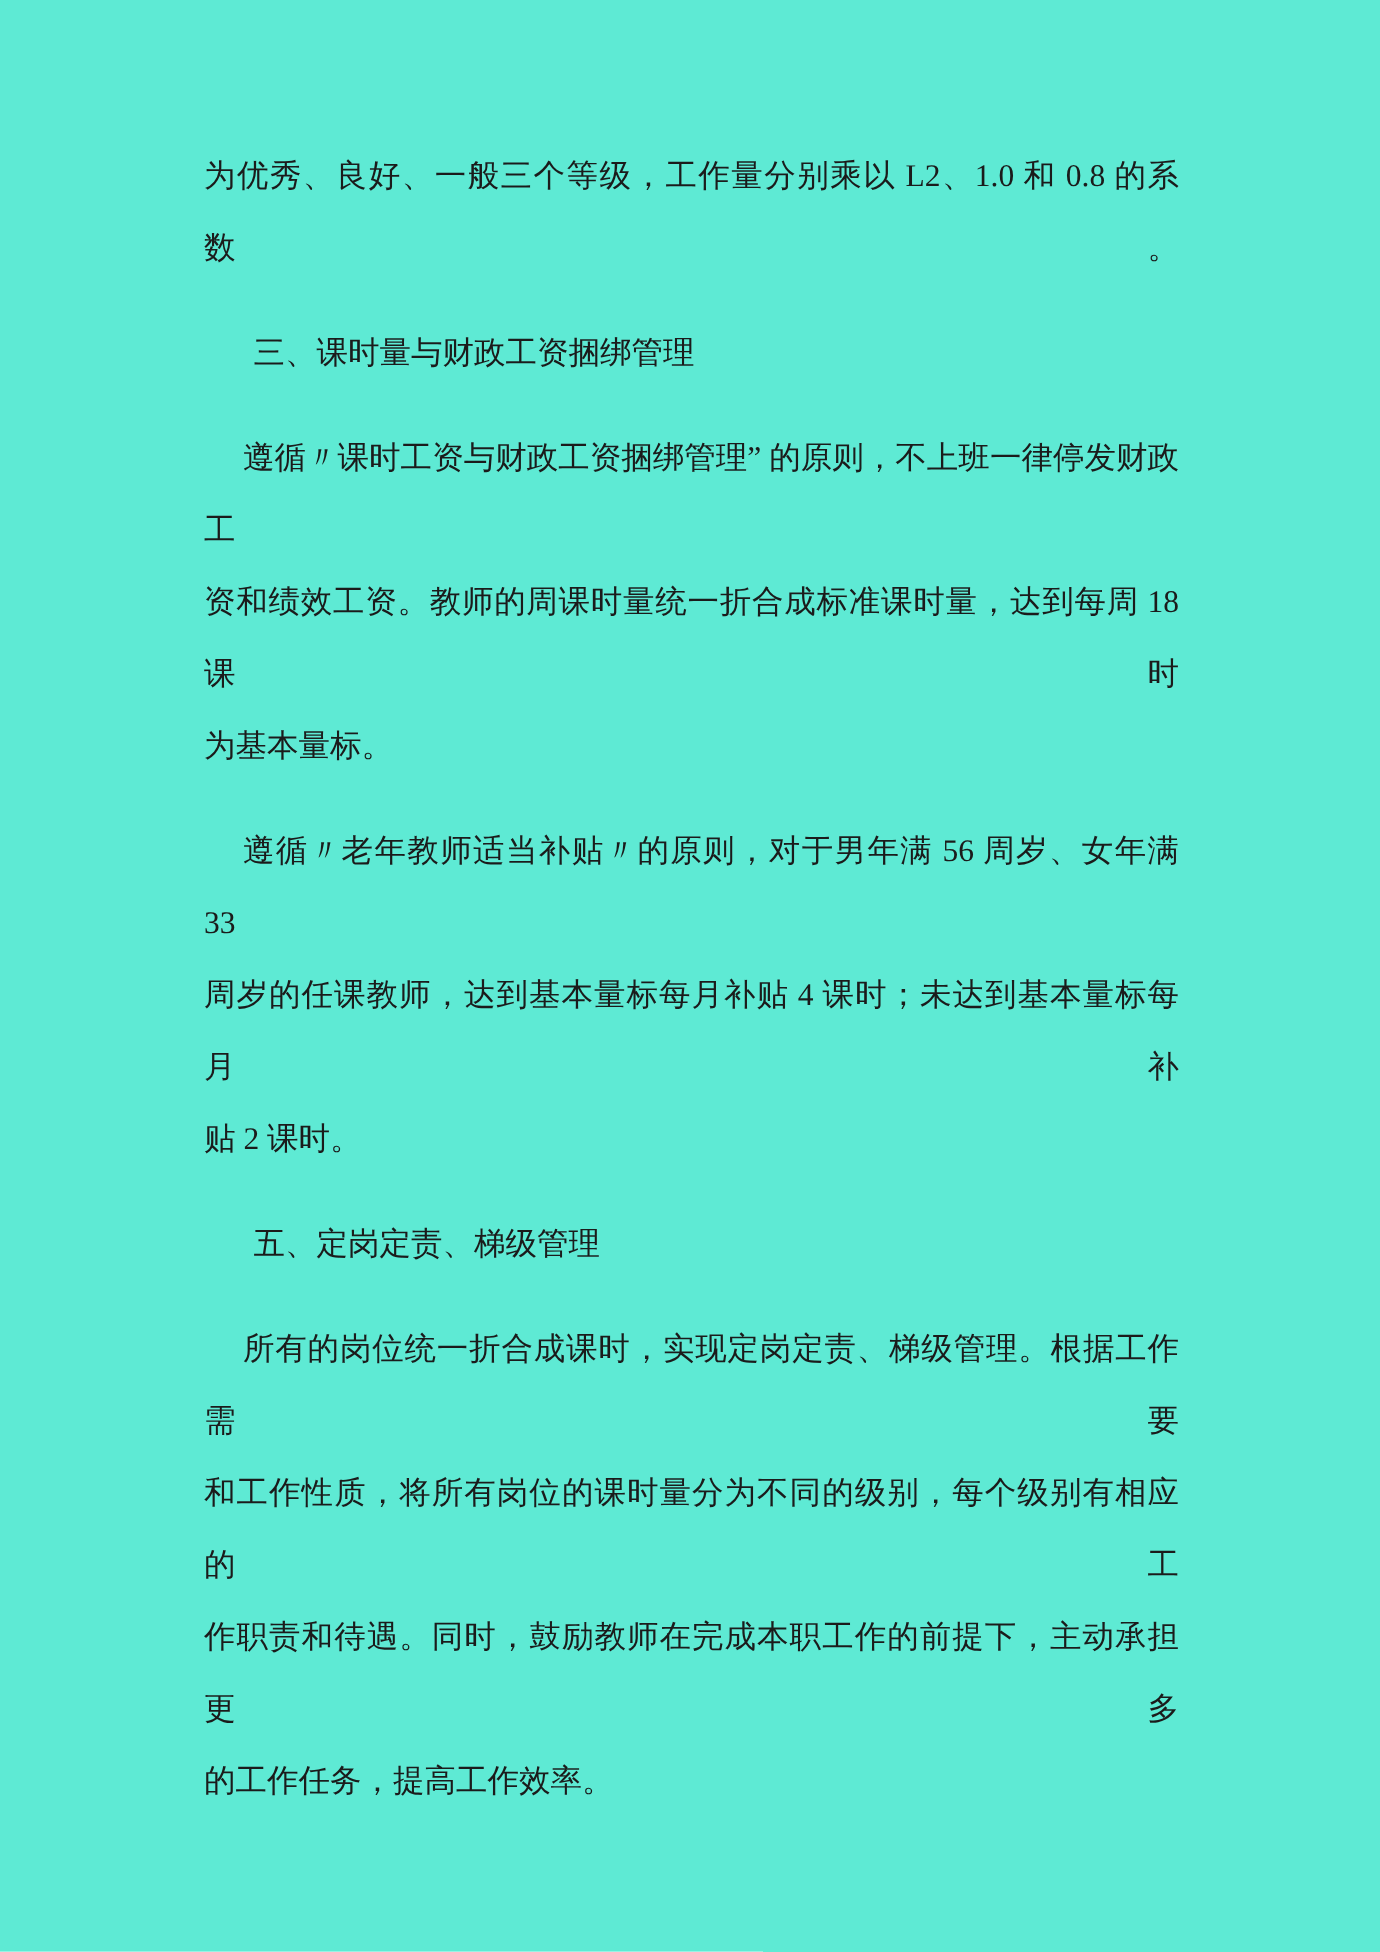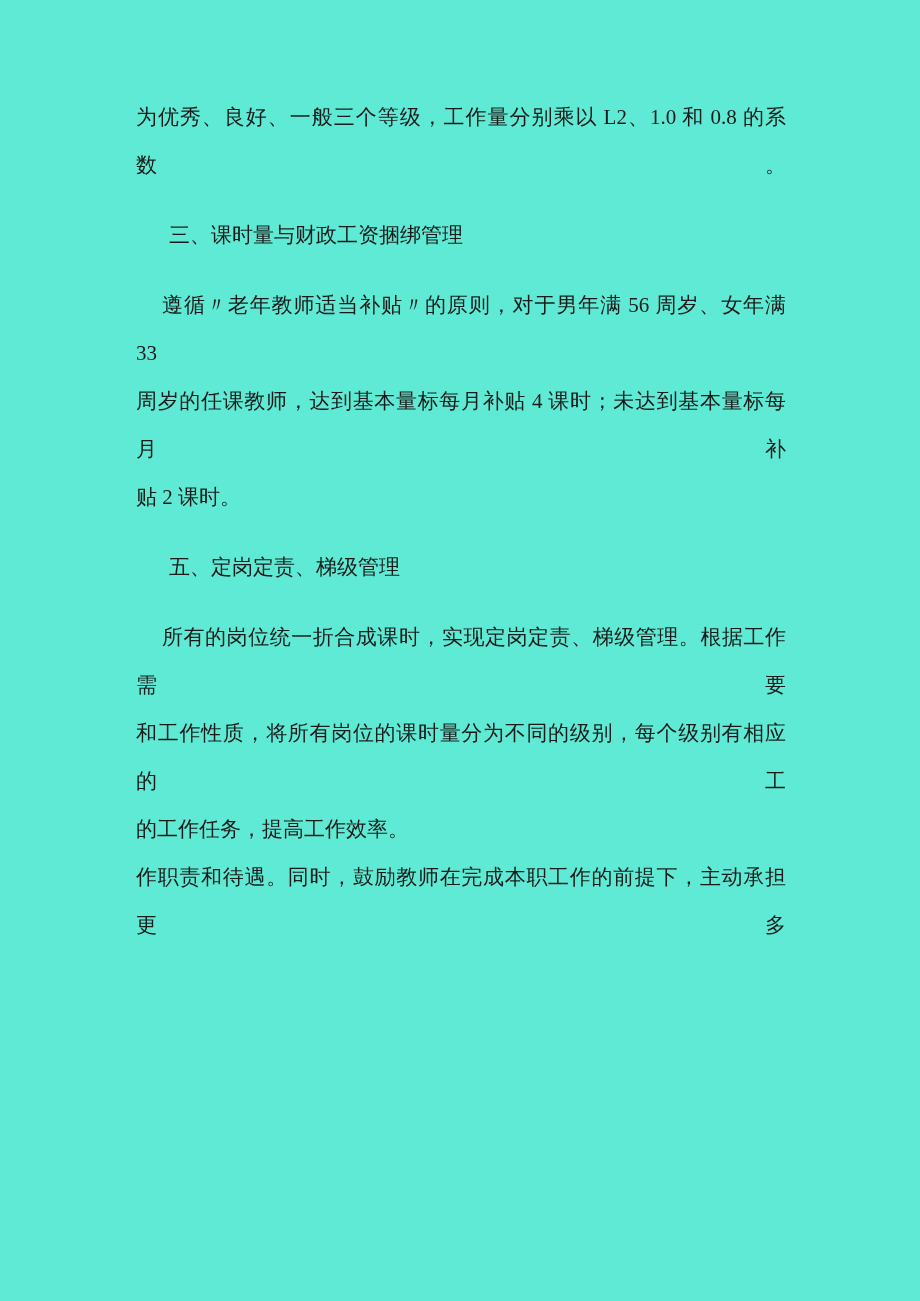--- a/index.html
+++ b/index.html
@@ -51,27 +51,32 @@
 
 <main class="page">
   <section class="doc" id="doc">
       <div class="block paragraph">
         <div class="line fill">为优秀、良好、一般三个等级，工作量分别乘以 L2、1.0 和 0.8 的系数。</div>
       </div>
       <div class="block heading">
         <div class="line">三、课时量与财政工资捆绑管理</div>
       </div>
       <div class="block paragraph">
+        <div class="line indent fill">遵循〃课时工资与财政工资捆绑管理” 的原则，不上班一律停发财政工</div>
+        <div class="line fill">资和绩效工资。教师的周课时量统一折合成标准课时量，达到每周 18 课时</div>
+        <div class="line">为基本量标。</div>
+      </div>
+      <div class="block paragraph">
         <div class="line indent fill">遵循〃老年教师适当补贴〃的原则，对于男年满 56 周岁、女年满 33</div>
         <div class="line fill">周岁的任课教师，达到基本量标每月补贴 4 课时；未达到基本量标每月补</div>
         <div class="line">贴 2 课时。</div>
       </div>
       <div class="block heading">
         <div class="line">五、定岗定责、梯级管理</div>
       </div>
       <div class="block paragraph">
         <div class="line indent fill">所有的岗位统一折合成课时，实现定岗定责、梯级管理。根据工作需要</div>
         <div class="line fill">和工作性质，将所有岗位的课时量分为不同的级别，每个级别有相应的工</div>
+        <div class="line fill">作职责和待遇。同时，鼓励教师在完成本职工作的前提下，主动承担更多</div>
         <div class="line">的工作任务，提高工作效率。</div>
-        <div class="line fill">作职责和待遇。同时，鼓励教师在完成本职工作的前提下，主动承担更多</div>
       </div>
     </section>
 </main>
 
 </body></html>

